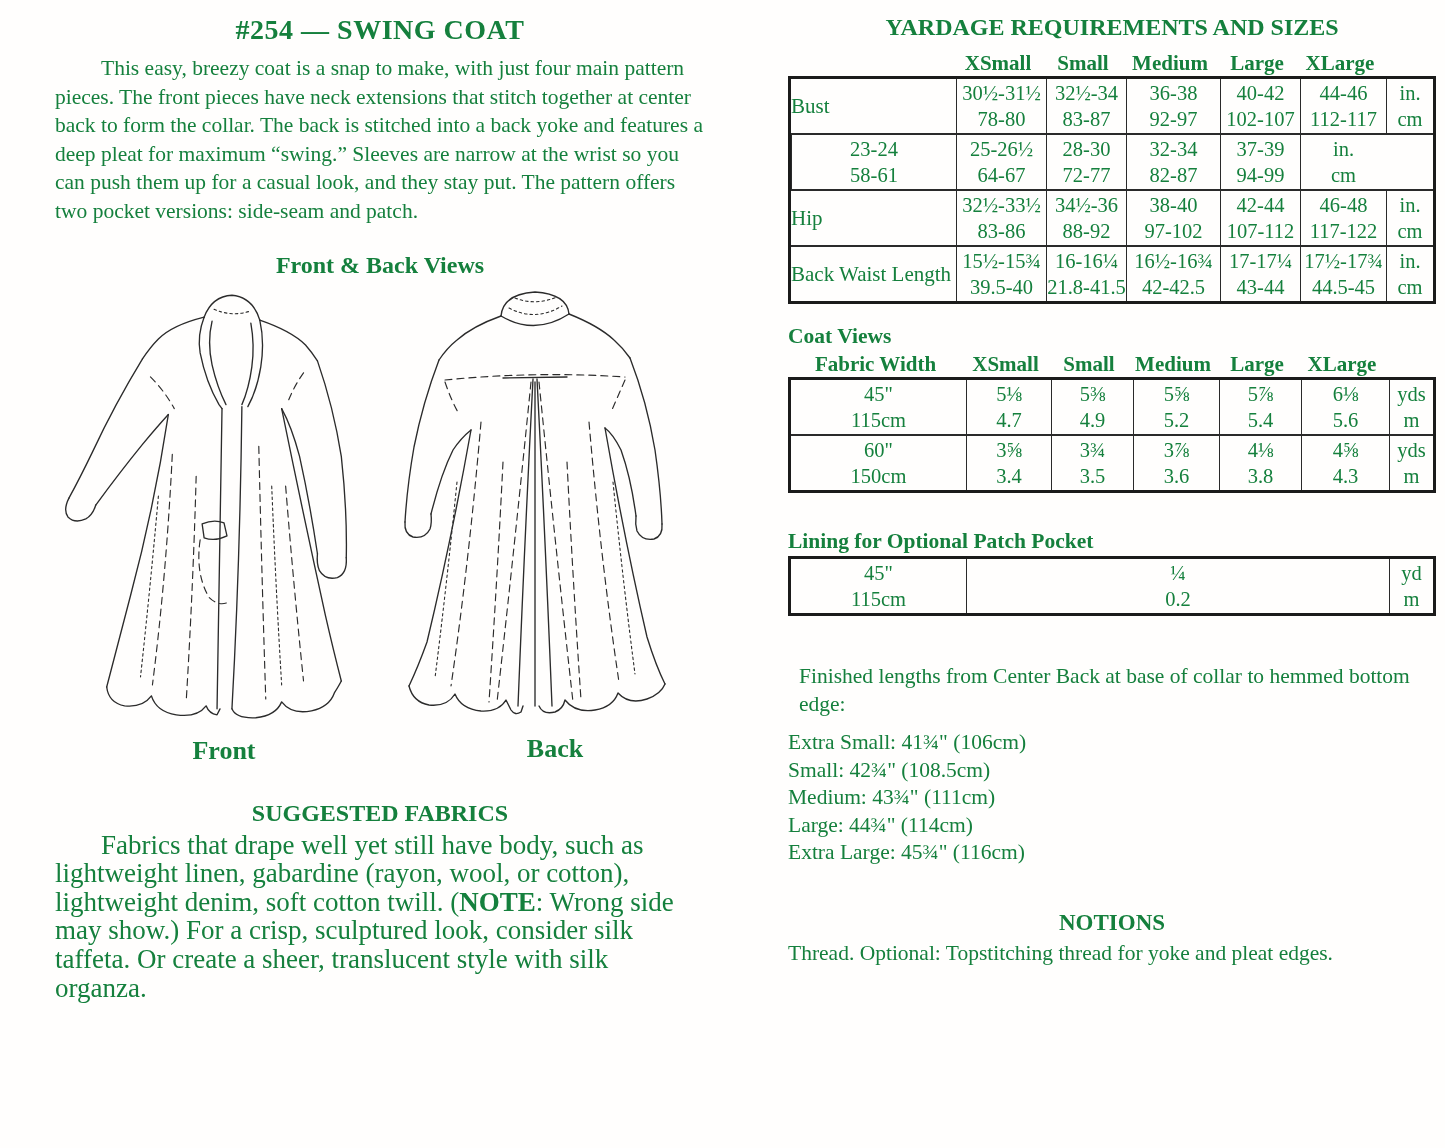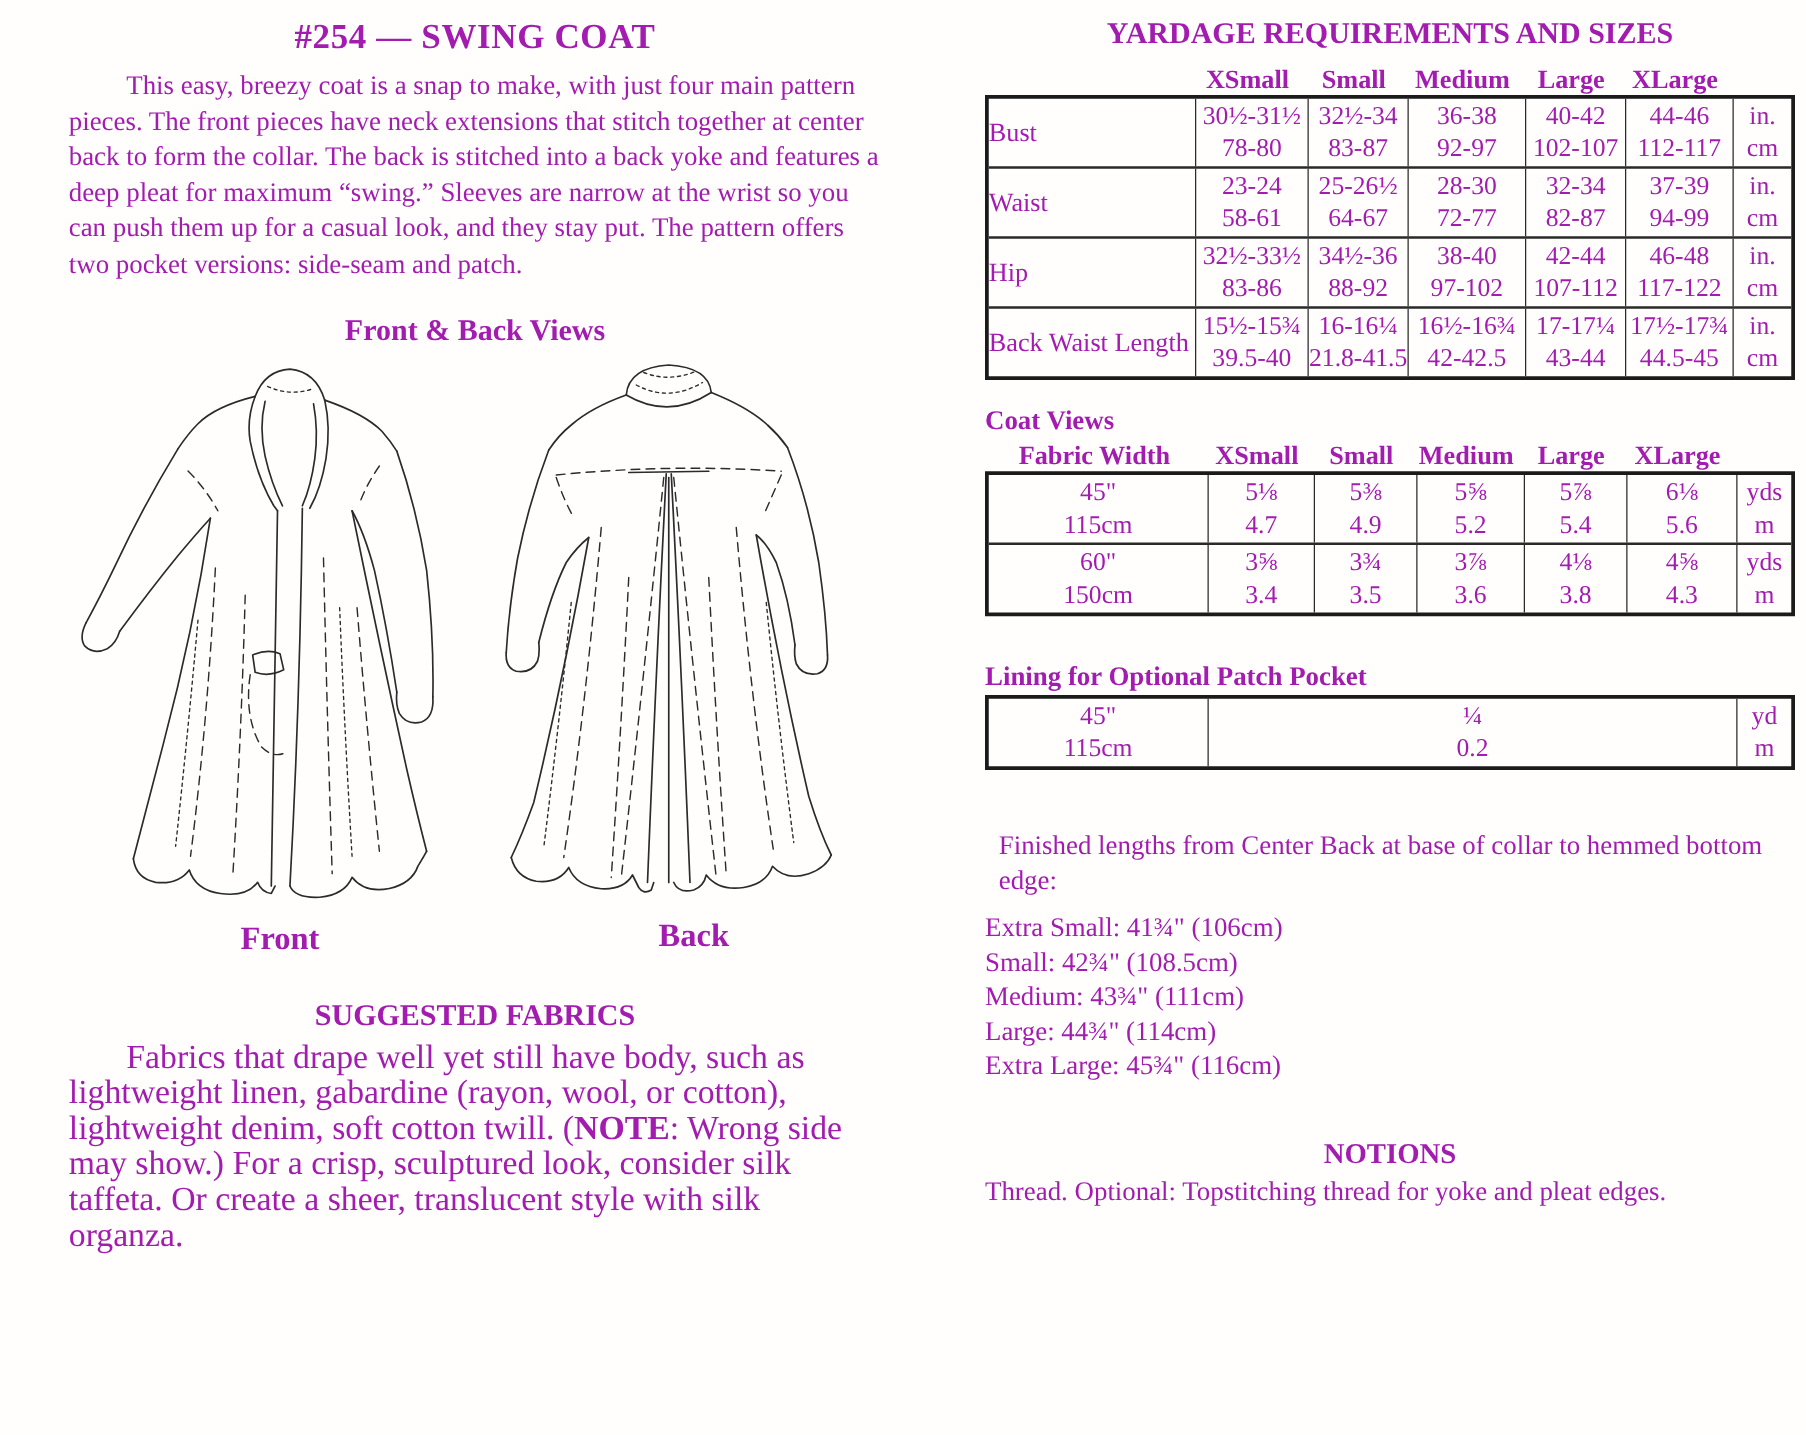--- a/index.html
+++ b/index.html
@@ -1,16 +1,16 @@
 <!DOCTYPE html>
 <html><head>
 <meta charset="utf-8">
 <style>
   html,body{margin:0;padding:0;background:#ffffff;}
-  #page{position:relative;width:1445px;height:1148px;background:#fffefd;color:#a21caf;
+  #page{position:relative;width:1445px;height:1148px;background:#fffefd;color:#15803d;
         font-family:"Liberation Serif", serif;overflow:hidden;}
   
   .left-col{position:absolute;left:55px;top:12px;width:650px;}
   .doc-title{margin:0;text-align:center;font-size:28px;font-weight:bold;letter-spacing:.5px;line-height:36px;}
   .desc{margin:6px 0 0;font-size:21.5px;line-height:28.6px;text-indent:46px;}
   .views-heading{margin:24px 0 0;text-align:center;font-size:24px;font-weight:bold;line-height:30px;}
   .figures{position:relative;height:502px;margin-top:0;}
   .fig{position:absolute;}
   .fig-front{left:0;top:6px;width:338px;}
   .fig-back{left:330px;top:2px;width:340px;}
@@ -183,21 +183,20 @@
             <div>44-46</div>
             <div>112-117</div>
           </div>
         <div class="dcell">
             <div>in.</div>
             <div>cm</div>
           </div>
       </div>
 
       <div class="drow grid1">
-        <div class="dcell lbl">Waist</div>
         <div class="dcell">
             <div>23-24</div>
             <div>58-61</div>
           </div>
         <div class="dcell">
             <div>25-26½</div>
             <div>64-67</div>
           </div>
         <div class="dcell">
             <div>28-30</div>

